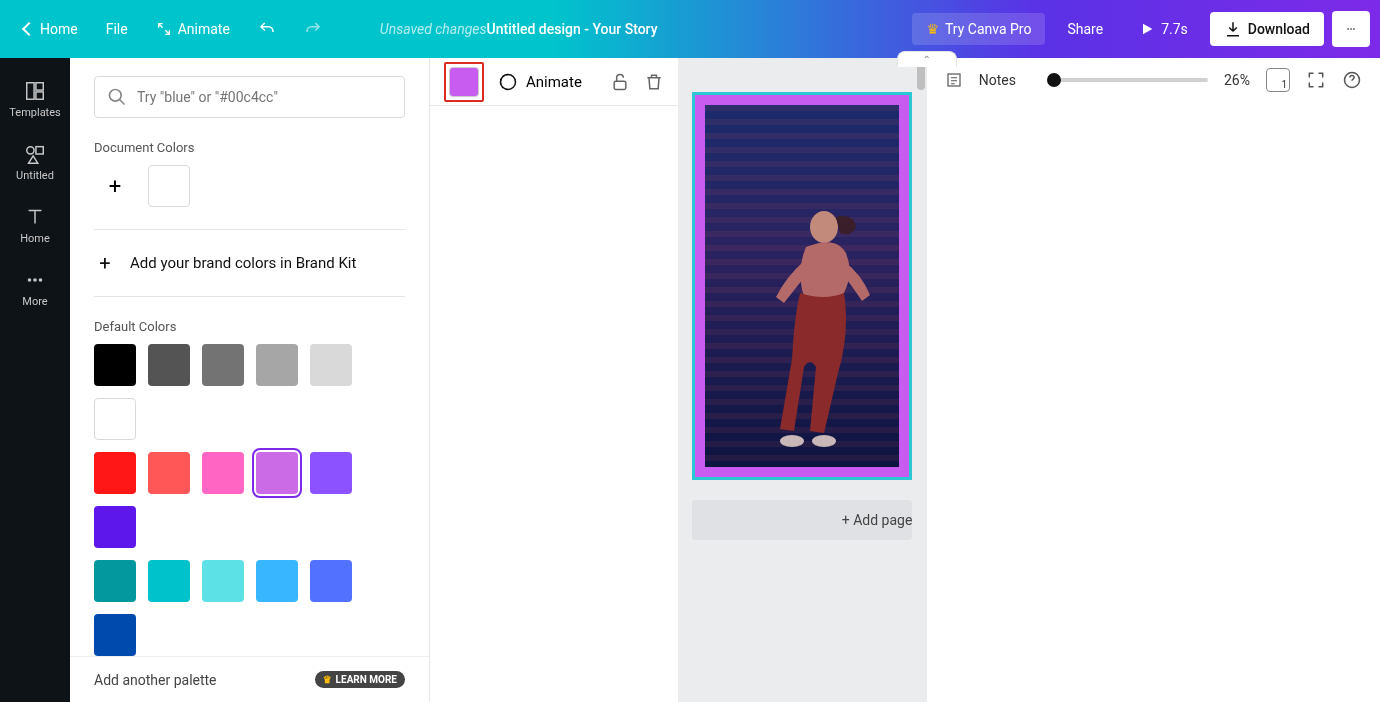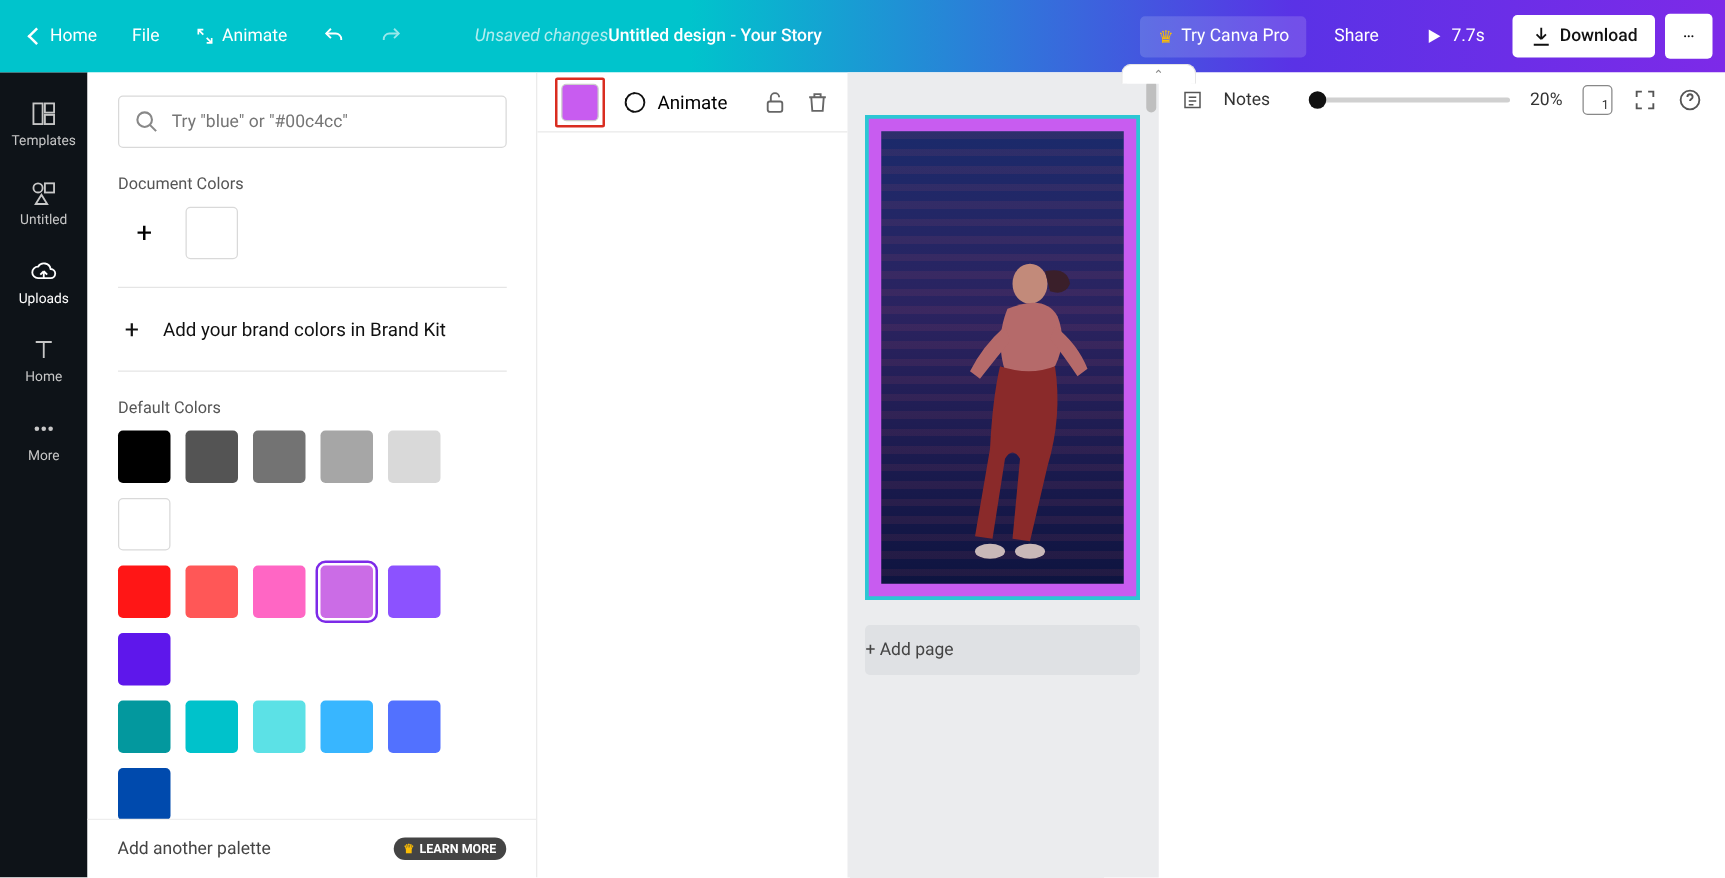--- a/index.html
+++ b/index.html
@@ -55,21 +55,21 @@
 .toolbar .spacer { flex:1; }
 .tb-icon { width:20px; height:20px; cursor:pointer; color:#666; }
 
 .canvas-area { flex:1; background:#ebecee; position:relative; overflow:auto; }
 .canvas-tools { position:absolute; top:12px; right:342px; display:flex; gap:14px; color:#555; }
 .refresh-fab { position:absolute; top:34px; right:298px; width:38px; height:38px; background:#fff; border-radius:50%; box-shadow:0 2px 8px rgba(0,0,0,0.2); display:flex; align-items:center; justify-content:center; color:#555; cursor:pointer; }
 .page { position:absolute; top:34px; left:50%; transform:translateX(-50%); width:220px; height:388px; background:#c85cf0; border:3px solid #2cc7d4; padding:10px; }
 .page-img { width:100%; height:100%; background:linear-gradient(180deg,#1b2a6b 0%, #2b2360 40%, #0e1440 100%); position:relative; overflow:hidden; }
 .stripes { position:absolute; inset:0; background:repeating-linear-gradient(180deg, rgba(255,100,100,0.08) 0 6px, transparent 6px 14px); }
 .dancer { position:absolute; bottom:10px; left:50%; transform:translateX(-40%); }
-.addpage { position:absolute; top:442px; left:50%; transform:translateX(-50%); width:220px; height:40px; background:#dfe1e4; display:flex; align-items:center; justify-content:flex-start; color:#444; font-size:14px; cursor:pointer; border-radius:4px; }
+.addpage { position:absolute; top:442px; left:50%; transform:translateX(-50%); width:220px; height:40px; background:#dfe1e4; display:flex; align-items:center; justify-content:flex-end; color:#444; font-size:14px; cursor:pointer; border-radius:4px; }
 
 
 .hscroll { height:16px; border-top:1px solid #e5e5e5; position:relative; }
 .collapse { position:absolute; top:-8px; left:50%; transform:translateX(-50%); width:60px; height:16px; background:#fff; border:1px solid #e5e5e5; border-bottom:none; border-radius:8px 8px 0 0; display:flex; align-items:center; justify-content:center; cursor:pointer; font-size:10px; color:#888; }
 .statusbar { height:44px; display:flex; align-items:center; padding:0 18px; gap:16px; font-size:14px; color:#333; }
 .statusbar .spacer { flex:1; }
 .zoom-slider { width:160px; height:4px; background:#d0d0d0; border-radius:2px; position:relative; }
 .zoom-thumb { position:absolute; top:-5px; width:14px; height:14px; background:#111; border-radius:50%; }
 .page-ind { width:24px; height:24px; border:1px solid #888; border-radius:4px; display:flex; align-items:flex-end; justify-content:flex-end; font-size:10px; padding:1px 2px; cursor:pointer; }
 .sb-icon { cursor:pointer; }
@@ -153,27 +153,20 @@
         </svg>
       <span>Templates</span>
     </div>
     <div class="item">
       <svg viewBox="0 0 24 24" fill="none" stroke="currentColor" stroke-width="1.6">
           <circle cx="7" cy="8" r="4"></circle>
           <rect x="13" y="4" width="8" height="8"></rect>
           <path d="M5 22l5-8 5 8z"></path>
         </svg>
       <span>Untitled</span>
-    </div>
-    <div class="item active">
-      <svg viewBox="0 0 24 24" fill="none" stroke="currentColor" stroke-width="1.6">
-          <path d="M7 18a5 5 0 010-10 6 6 0 0111 2 4 4 0 010 8H7z"></path>
-          <path d="M12 12v6m0-6l-3 3m3-3l3 3"></path>
-        </svg>
-      <span>Uploads</span>
     </div>
     <div class="item">
       <svg viewBox="0 0 24 24" fill="none" stroke="currentColor" stroke-width="1.6">
           <path d="M5 5h14M12 5v14"></path>
         </svg>
       <span>Home</span>
     </div>
     <div class="item">
       <svg viewBox="0 0 24 24" fill="currentColor">
           <circle cx="6" cy="12" r="2"></circle>
@@ -314,21 +307,21 @@
     <div class="statusbar">
       <svg viewBox="0 0 24 24" width="18" height="18" fill="none" stroke="#555" stroke-width="1.6">
           <rect x="4" y="4" width="16" height="16"></rect>
           <path d="M8 9h8M8 13h8M8 17h5"></path>
         </svg>
       <span>Notes</span>
       <div class="spacer"></div>
       <div class="zoom-slider">
         <div class="zoom-thumb" id="zoom-thumb" style="left: -0.6px;"></div>
       </div>
-      <span>20%</span>
+      <span>26%</span>
       <div class="page-ind sb-icon">
           <span>1</span>
         </div>
       <svg class="sb-icon" viewBox="0 0 24 24" width="20" height="20" fill="none" stroke="#555" stroke-width="1.8">
           <path d="M4 9V4h5M20 9V4h-5M4 15v5h5M20 15v5h-5"></path>
         </svg>
       <svg class="sb-icon" viewBox="0 0 24 24" width="20" height="20" fill="none" stroke="#555" stroke-width="1.8">
           <circle cx="12" cy="12" r="9"></circle>
           <path d="M9.5 9a2.5 2.5 0 015 0c0 2-2.5 2-2.5 4M12 17h.01"></path>
         </svg>

